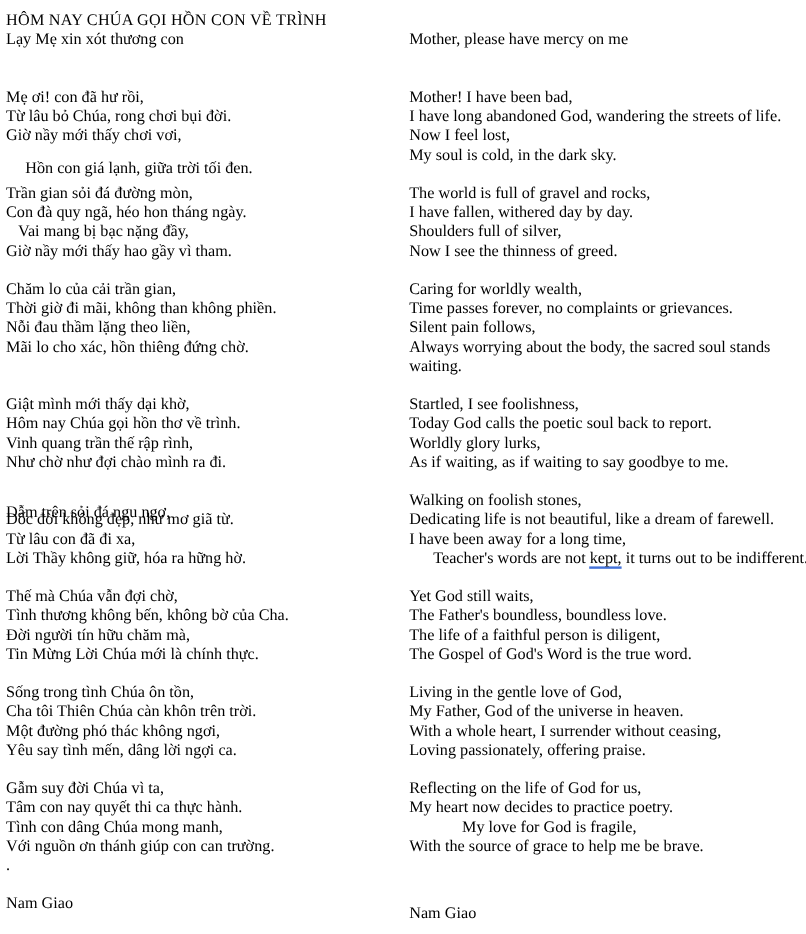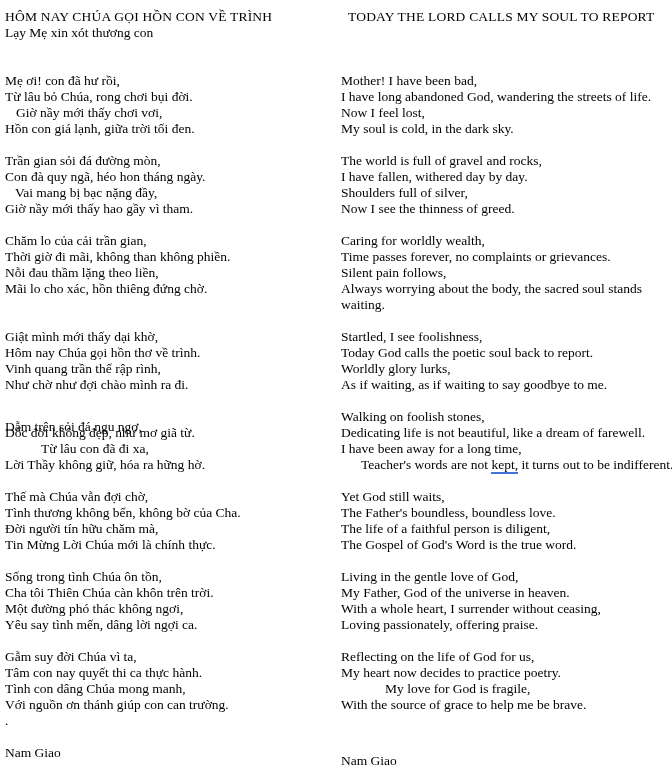--- a/index.html
+++ b/index.html
@@ -43,57 +43,57 @@
 <body>
 
 <div id="page" style="background: rgb(255, 255, 255); color: rgb(0, 0, 0); --mark-color: #4472d9;">
 
   <section class="column col-left">
     <div class="line title-line" style="top: 9px;">HÔM NAY CHÚA GỌI HỒN CON VỀ TRÌNH</div>
     <div class="line" style="top: 25px;">Lạy Mẹ xin xót thương con</div>
     <div id="stanzas-left">
         <div class="line" style="top: 73px;">Mẹ ơi! con đã hư rồi,</div>
         <div class="line" style="top: 89px;">Từ lâu bỏ Chúa, rong chơi bụi đời.</div>
-        <div class="line" style="top: 105px; margin-left: 11px;">Giờ nầy mới thấy chơi vơi,</div>
-        <div class="line" style="top: 121px;">Hồn con giá lạnh, giữa trời tối đen.</div>
+        <div class="line" style="top: 105px;">Giờ nầy mới thấy chơi vơi,</div>
+        <div class="line" style="top: 132px; margin-left: 16px;">Hồn con giá lạnh, giữa trời tối đen.</div>
         <div class="line" style="top: 153px;">Trần gian sỏi đá đường mòn,</div>
         <div class="line" style="top: 169px;">Con đà quy ngã, héo hon tháng ngày.</div>
         <div class="line" style="top: 185px; margin-left: 10px;">Vai mang bị bạc nặng đầy,</div>
         <div class="line" style="top: 201px;">Giờ nầy mới thấy hao gầy vì tham.</div>
         <div class="line" style="top: 233px;">Chăm lo của cải trần gian,</div>
         <div class="line" style="top: 249px;">Thời giờ đi mãi, không than không phiền.</div>
         <div class="line" style="top: 265px;">Nỗi đau thầm lặng theo liền,</div>
         <div class="line" style="top: 281px;">Mãi lo cho xác, hồn thiêng đứng chờ.</div>
         <div class="line" style="top: 329px;">Giật mình mới thấy dại khờ,</div>
         <div class="line" style="top: 345px;">Hôm nay Chúa gọi hồn thơ về trình.</div>
         <div class="line" style="top: 361px;">Vinh quang trần thế rập rình,</div>
         <div class="line" style="top: 377px;">Như chờ như đợi chào mình ra đi.</div>
         <div class="line" style="top: 419px;">Dẫm trên sỏi đá ngu ngơ,</div>
         <div class="line" style="top: 425px;">Dốc đời không đẹp, như mơ giã từ.</div>
-        <div class="line" style="top: 441px; margin-left: 36px;">Từ lâu con đã đi xa,</div>
+        <div class="line" style="top: 441px;">Từ lâu con đã đi xa,</div>
         <div class="line" style="top: 457px;">Lời Thầy không giữ, hóa ra hững hờ.</div>
         <div class="line" style="top: 489px;">Thế mà Chúa vẫn đợi chờ,</div>
         <div class="line" style="top: 505px;">Tình thương không bến, không bờ của Cha.</div>
         <div class="line" style="top: 521px;">Đời người tín hữu chăm mà,</div>
         <div class="line" style="top: 537px;">Tin Mừng Lời Chúa mới là chính thực.</div>
         <div class="line" style="top: 569px;">Sống trong tình Chúa ôn tồn,</div>
         <div class="line" style="top: 585px;">Cha tôi Thiên Chúa càn khôn trên trời.</div>
         <div class="line" style="top: 601px;">Một đường phó thác không ngơi,</div>
         <div class="line" style="top: 617px;">Yêu say tình mến, dâng lời ngợi ca.</div>
         <div class="line" style="top: 649px;">Gẫm suy đời Chúa vì ta,</div>
         <div class="line" style="top: 665px;">Tâm con nay quyết thi ca thực hành.</div>
         <div class="line" style="top: 681px;">Tình con dâng Chúa mong manh,</div>
         <div class="line" style="top: 697px;">Với nguồn ơn thánh giúp con can trường.</div>
       </div>
     <div class="line" style="top: 713px;">.</div>
     <div class="line" style="top: 745px;">Nam Giao</div>
   </section>
 
   <section class="column col-right">
-    <div class="line title-line indented" style="top: 9px;">TODAY THE LORD CALLS MY SOUL TO REPORT</div>
+    <div class="line" style="top: 25px;">Mother, please have mercy on me</div>
     <div id="stanzas-right">
         <div class="line" style="top: 73px;">Mother! I have been bad,</div>
         <div class="line" style="top: 89px;">I have long abandoned God, wandering the streets of life.</div>
         <div class="line" style="top: 105px;">Now I feel lost,</div>
         <div class="line" style="top: 121px;">My soul is cold, in the dark sky.</div>
         <div class="line" style="top: 153px;">The world is full of gravel and rocks,</div>
         <div class="line" style="top: 169px;">I have fallen, withered day by day.</div>
         <div class="line" style="top: 185px;">Shoulders full of silver,</div>
         <div class="line" style="top: 201px;">Now I see the thinness of greed.</div>
         <div class="line" style="top: 233px;">Caring for worldly wealth,</div>

